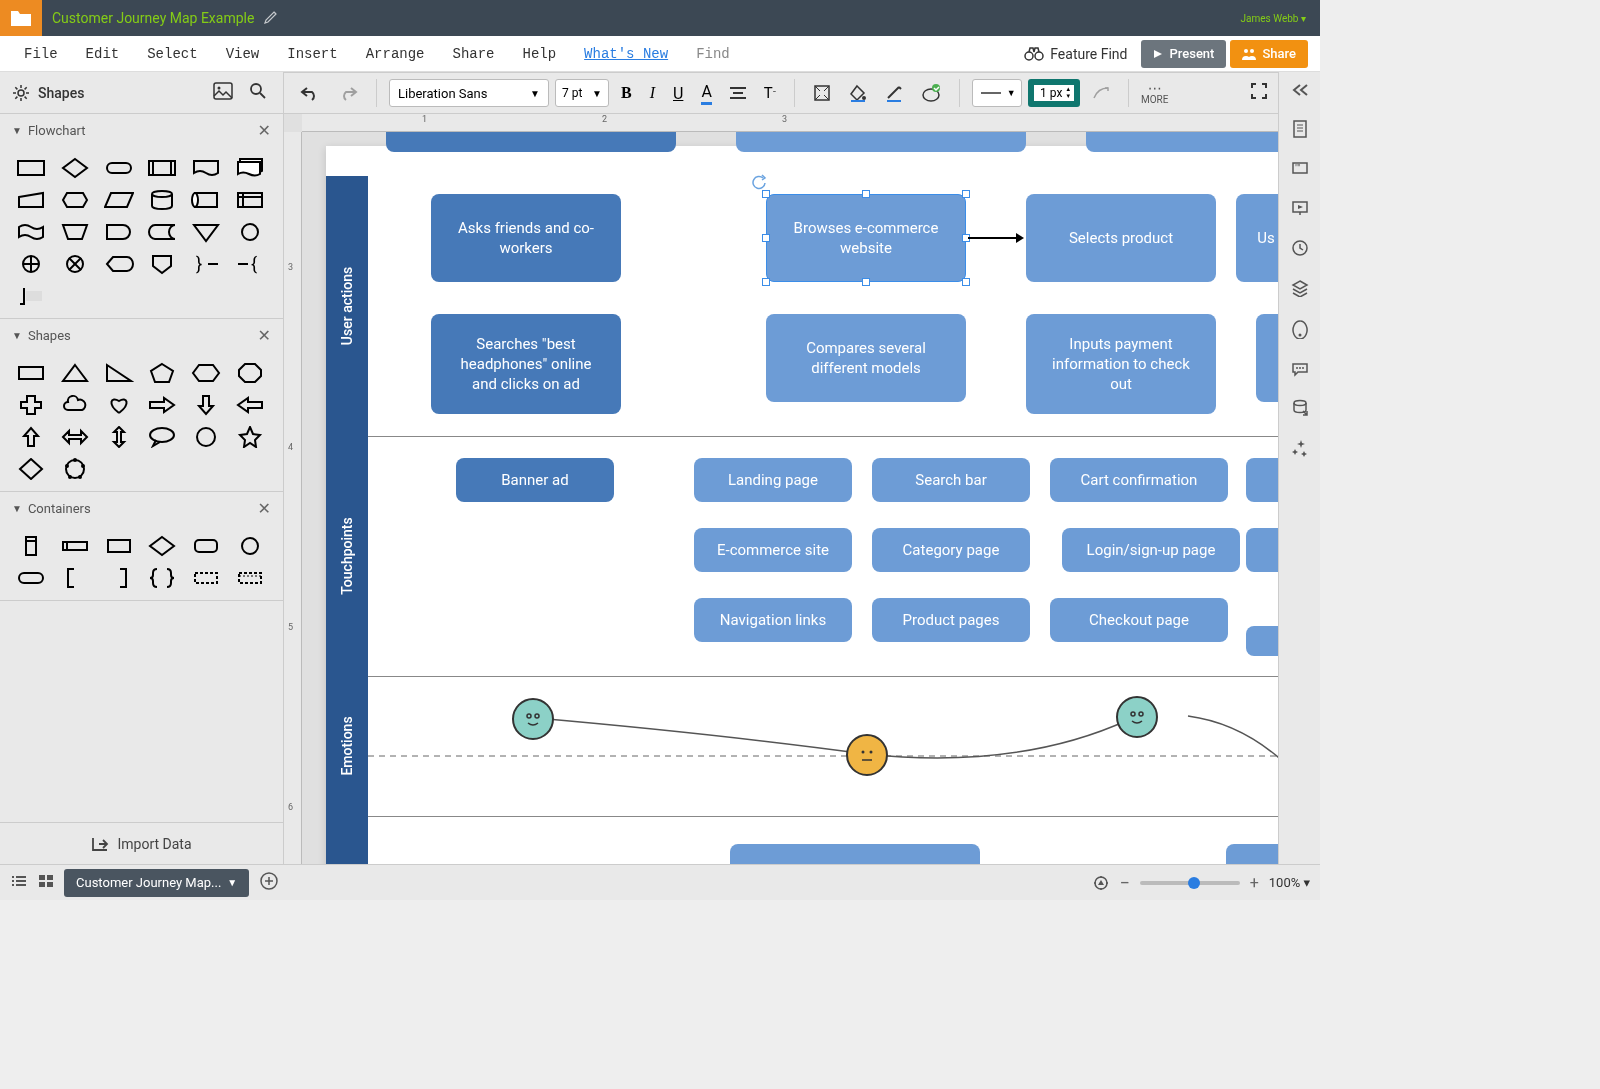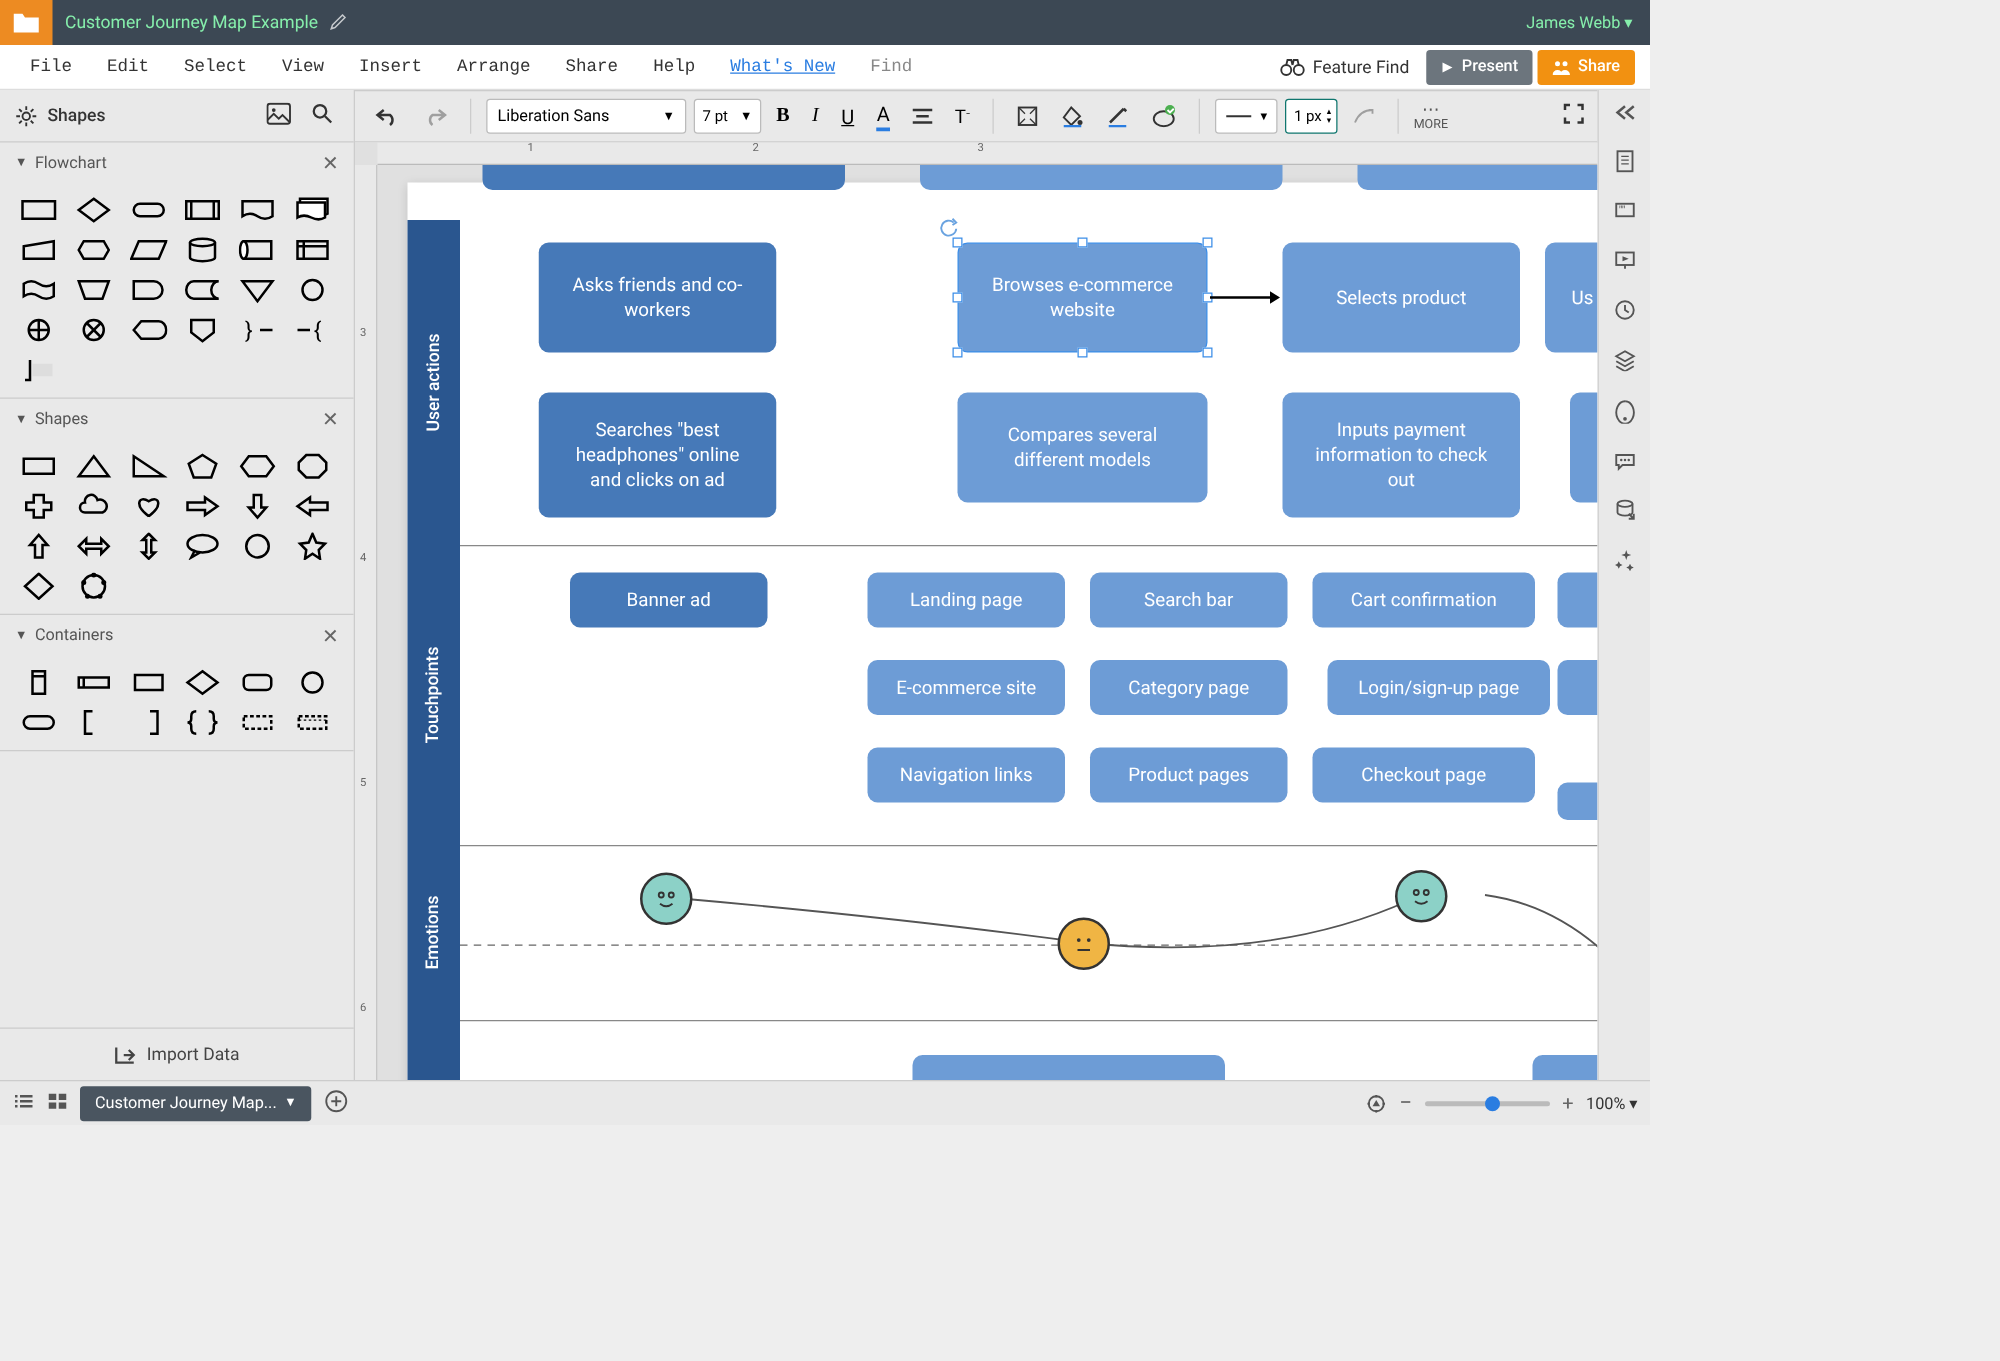--- a/index.html
+++ b/index.html
@@ -1,24 +1,24 @@
 <!DOCTYPE html>
 <html><head>
 <meta charset="utf-8">
 <style>
 * { margin: 0; padding: 0; box-sizing: border-box; font-family: -apple-system, BlinkMacSystemFont, "Segoe UI", Roboto, sans-serif; }
 body { background: #eeeeee; overflow: hidden; width: 1320px; height: 900px; }
 
 
-.titlebar { height: 36px; background: #3c4854; display: flex; align-items: center; color: #86efac; }
+.titlebar { height: 36px; background: #3c4854; display: flex; align-items: center; color: #84cc16; }
 .titlebar .folder-icon { width: 42px; height: 36px; background: #ed8b22; display: flex; align-items: center; justify-content: center; }
 .titlebar .doc-title { padding: 0 10px; font-size: 14px; }
 .titlebar .pencil { opacity: 0.7; cursor: pointer; }
 .titlebar .spacer { flex: 1; }
-.titlebar .user { padding: 0 14px; font-size: 13px; cursor: pointer; }
+.titlebar .user { padding: 0 14px; font-size: 10px; cursor: pointer; }
 
 
 .menubar { height: 36px; background: #fff; display: flex; align-items: center; padding: 0 12px; border-bottom: 1px solid #ddd; gap: 4px; }
 .menubar .menu-item { padding: 6px 12px; font-size: 14px; color: #333; cursor: pointer; border-radius: 3px; font-family: Liberation Mono, monospace; }
 .menubar .whats-new { color: #2a7de1; text-decoration: underline; }
 .menubar .saved { color: #888; cursor: default; }
 .menubar .spacer { flex: 1; }
 .menubar .feature-find { display: flex; align-items: center; gap: 6px; font-size: 14px; color: #333; cursor: pointer; padding: 6px 10px; }
 .menubar .btn { height: 28px; padding: 0 12px; border-radius: 3px; display: flex; align-items: center; gap: 6px; font-size: 13px; color: #fff; cursor: pointer; font-weight: 500; }
 .menubar .btn-present { background: #6c757d; }
@@ -42,21 +42,21 @@
 .sidebar-left .import-data { height: 42px; display: flex; align-items: center; justify-content: center; gap: 8px; font-size: 14px; color: #444; cursor: pointer; border-top: 1px solid #ccc; margin-top: auto; }
 .sidebar-left .scroll-area { overflow-y: auto; flex: 1; }
 
 
 .toolbar { height: 42px; background: #e9e9e9; display: flex; align-items: center; padding: 0 10px; gap: 6px; border-top: 1px solid #ccc; border-bottom: 1px solid #ccc; }
 .toolbar .sep { width: 1px; height: 28px; background: #ccc; margin: 0 6px; }
 .toolbar .tbtn { padding: 4px 6px; cursor: pointer; border-radius: 3px; display: flex; align-items: center; }
 .toolbar .font-select { height: 28px; border: 1px solid #bbb; background: #fff; border-radius: 3px; padding: 0 8px; font-size: 13px; width: 160px; display: flex; align-items: center; justify-content: space-between; cursor: pointer; }
 .toolbar .size-select { height: 28px; border: 1px solid #bbb; background: #fff; border-radius: 3px; padding: 0 6px; font-size: 12px; width: 54px; display: flex; align-items: center; justify-content: space-between; cursor: pointer; }
 .toolbar .line-select { height: 28px; border: 1px solid #bbb; background: #fff; border-radius: 3px; width: 50px; display: flex; align-items: center; justify-content: center; cursor: pointer; gap: 4px; }
-.toolbar .px-select { height: 28px; border: 1px solid #0f766e; background: #fff; border-radius: 3px; padding: 0 4px 0 6px; font-size: 12px; display: flex; align-items: center; gap: 4px; cursor: pointer; }
+.toolbar .px-select { height: 28px; border: 6px solid #0f766e; background: #fff; border-radius: 3px; padding: 0 4px 0 6px; font-size: 12px; display: flex; align-items: center; gap: 4px; cursor: pointer; }
 .toolbar .more { font-size: 10px; color: #555; text-align: center; cursor: pointer; line-height: 1; }
 .toolbar .fullscreen { cursor: pointer; }
 
 
 .canvas-wrap { flex: 1; position: relative; background: #e0e0e0; overflow: hidden; display: flex; flex-direction: column; }
 .canvas-inner { flex: 1; position: relative; overflow: hidden; }
 .ruler-h { height: 18px; background: #e9e9e9; border-bottom: 1px solid #bbb; position: relative; margin-left: 18px; }
 .ruler-v { width: 18px; background: #e9e9e9; border-right: 1px solid #bbb; position: absolute; top: 18px; left: 0; bottom: 0; }
 .ruler-h .tick, .ruler-v .tick { position: absolute; font-size: 9px; color: #666; }
 .canvas { position: absolute; top: 18px; left: 18px; right: 0; bottom: 0; background: #e0e0e0; overflow: hidden; }

